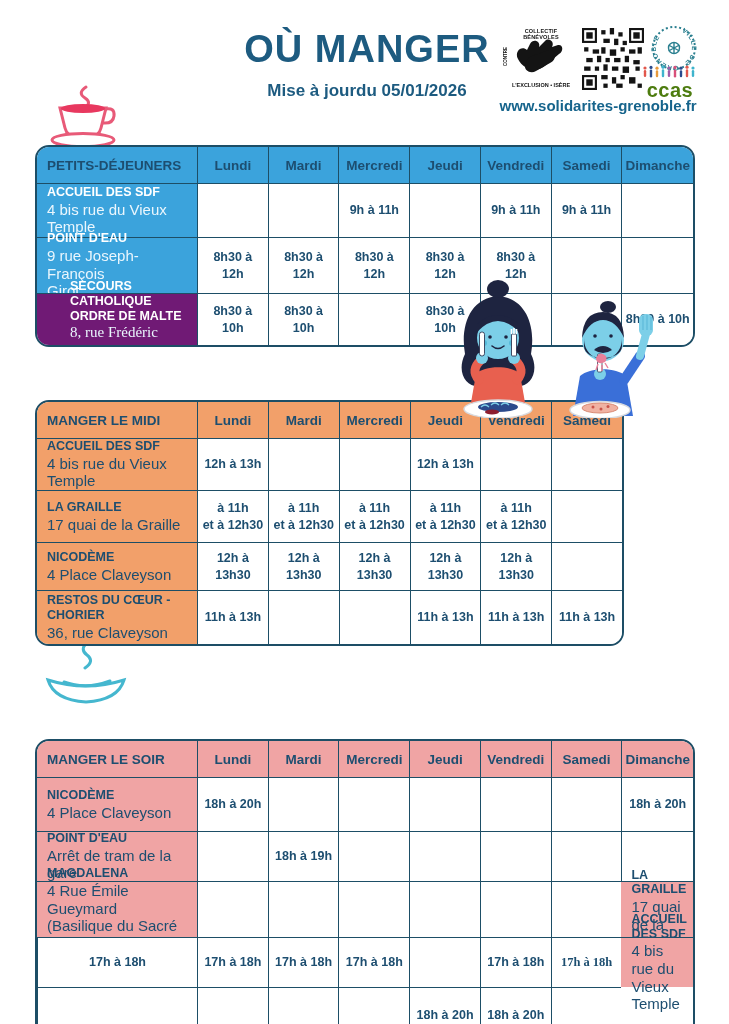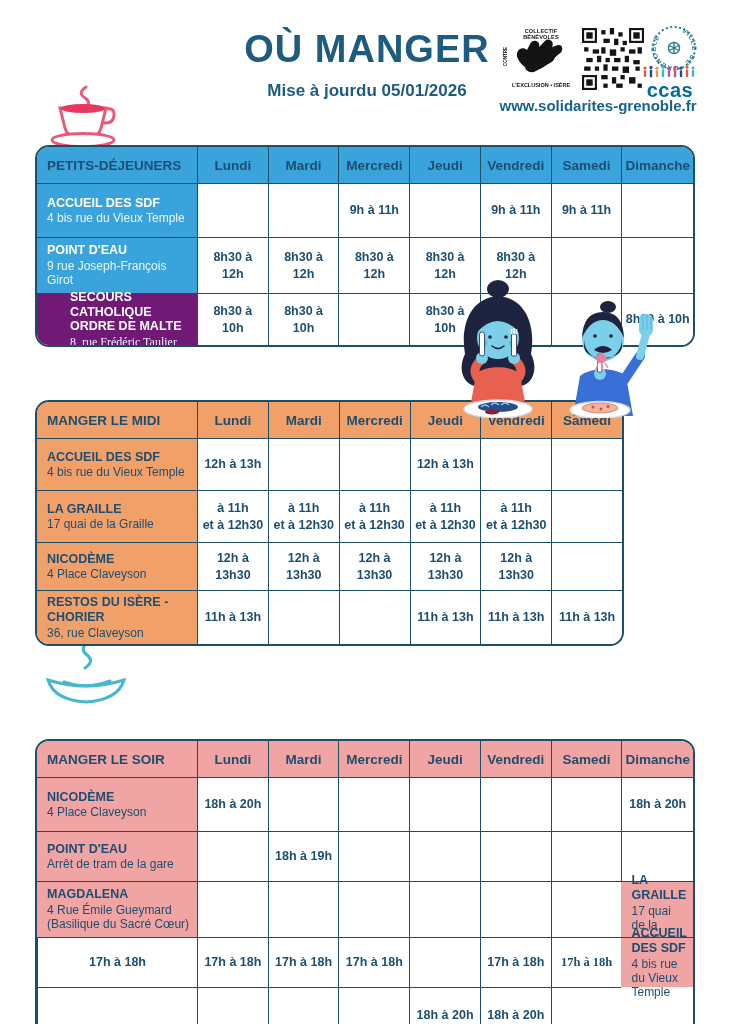--- a/index.html
+++ b/index.html
@@ -18,41 +18,41 @@
   .cl-top { position:absolute; top:0; left:8px; right:0; font-size:5.5px; font-weight:700; color:#111;
             text-align:center; letter-spacing:.2px; }
   .cl-bottom { position:absolute; bottom:0; left:8px; right:0; font-size:5.5px; font-weight:700; color:#111;
             text-align:center; }
   .cl-left { position:absolute; left:-15px; top:26px; width:40px; font-size:4.5px; font-weight:700; color:#111;
             transform:rotate(-90deg); text-align:center; }
   .cl-hands { position:absolute; left:12px; top:7px; }
   .qr { position:absolute; left:82px; top:2px; }
   .grenoble { position:absolute; left:150px; top:-2px; }
   .ccas { position:absolute; left:142px; top:38px; width:56px; text-align:center; }
-  .ccas-word { font-size:20px; font-weight:800; color:#0369a1; letter-spacing:.5px; line-height:.8; }
+  .ccas-word { font-size:20px; font-weight:800; color:#4d7c0f; letter-spacing:.5px; line-height:.8; }
   .website { position:absolute; left:488px; top:97px; width:220px; text-align:center;
              font-size:15px; font-weight:800; color:#16648c; }
   
   .deco { position:absolute; }
   
   .sched {
     position:absolute; display:grid; background:#fff;
     border:2.5px solid #1d4e66; border-radius:14px; overflow:hidden;
   }
   .cell { border-left:1.5px solid #1d4e66; border-top:1.5px solid #1d4e66;
           display:flex; align-items:center; justify-content:center;
           text-align:center; padding:2px 3px; }
   .cell.first-col { border-left:none; }
   .cell.header-row { border-top:none; }
   .cell.head { font-weight:700; font-size:13.5px; color:#1d4e70; }
   .cell.title-cell { justify-content:flex-start; text-align:left; padding-left:10px; font-size:13.5px; }
   .cell.row-label { flex-direction:column; align-items:flex-start; justify-content:center;
                     text-align:left; padding:4px 6px 4px 10px; }
   .r-name { font-size:12.5px; font-weight:700; line-height:1.18; white-space:pre-line; }
-  .r-addr { font-size:12px; font-weight:400; line-height:1.18; margin-top:1px; white-space:pre-line; }
+  .r-addr { font-size:15px; font-weight:400; line-height:1.18; margin-top:1px; white-space:pre-line; }
   .cell.time { background:#fff; font-size:12.5px; font-weight:700; color:#1d4e70;
                white-space:pre-line; line-height:1.3; }
   .serif { font-family:"Liberation Serif", serif; font-weight:400; }
   .t0 .row-label .r-name { color:#ffffff; }
   .t0 .row-label .r-addr { color:#eaf6fd; }
 </style>
 </head>
 <body>
 
 <div class="page">
@@ -323,21 +323,21 @@
         <div class="cell time">12h à
 13h30</div>
         <div class="cell time">12h à
 13h30</div>
         <div class="cell time">12h à
 13h30</div>
         <div class="cell time">12h à
 13h30</div>
         <div class="cell time"></div>
         <div class="cell row-label first-col" style="background: rgb(242, 160, 106);">
-          <div class="r-name">RESTOS DU ISÈRE -
+          <div class="r-name">RESTOS DU CŒUR -
 CHORIER</div>
           <div class="r-addr">36, rue Claveyson</div>
         </div>
         <div class="cell time">11h à 13h</div>
         <div class="cell time"></div>
         <div class="cell time"></div>
         <div class="cell time">11h à 13h</div>
         <div class="cell time">11h à 13h</div>
         <div class="cell time">11h à 13h</div>
       </div>

